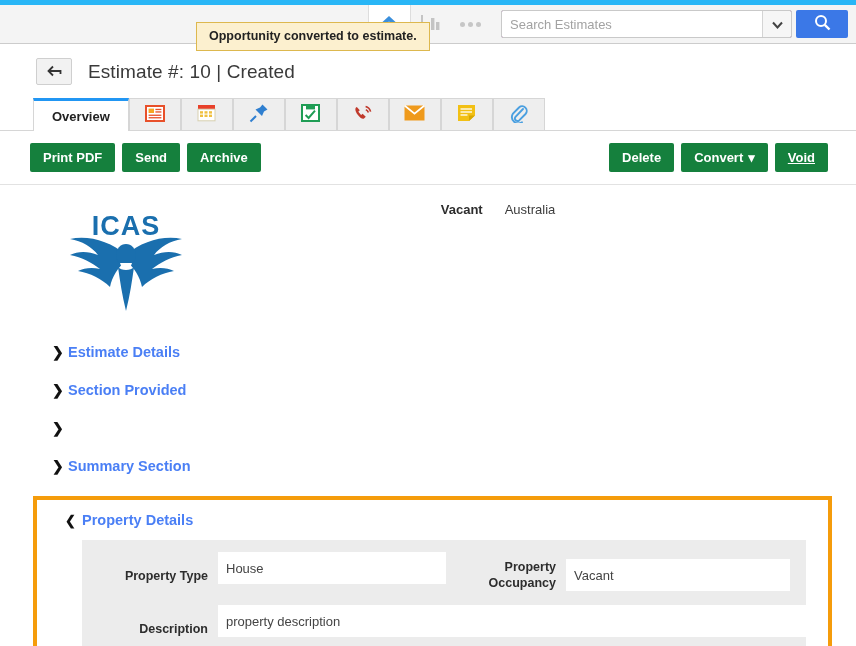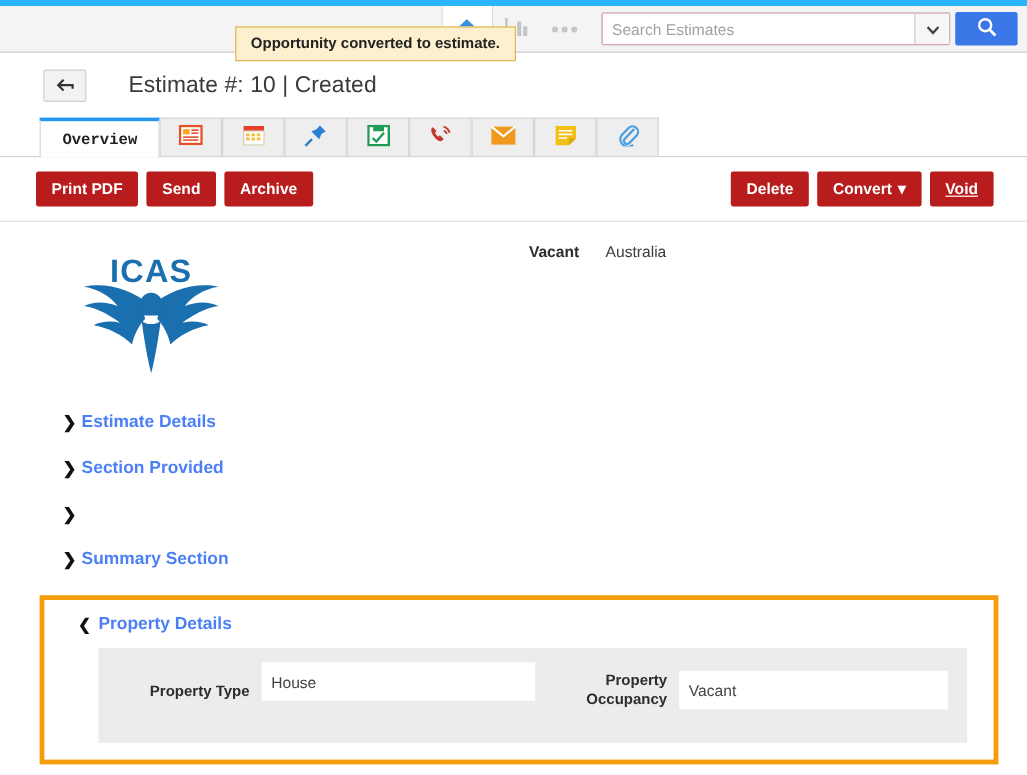--- a/index.html
+++ b/index.html
@@ -70,21 +70,21 @@
     margin-left: auto;
     display: flex;
     align-items: center;
     padding-right: 8px;
     padding-left: 10px;
   }
   .search-group {
     display: flex;
     height: 26px;
     border: 1px solid #c9c9c9;
-    background: #ec4899;
+    background: #701a75;
     border-radius: 2px;
     overflow: hidden;
   }
   .search-input {
     width: 244px;
     border: none;
     outline: none;
     padding: 0 8px;
     font-family: "Liberation Sans", sans-serif;
     font-size: 13px;
@@ -127,21 +127,20 @@
     padding: 6px 12px 7px 12px;
     z-index: 40;
     white-space: nowrap;
   }
 
   
   .title-row {
     display: flex;
     align-items: center;
     padding: 14px 0 12px 36px;
-    gap: 19px;
   }
   .back-btn {
     width: 34px;
     height: 25px;
     background: #f2f2f2;
     border: 1px solid #cfcfcf;
     border-radius: 2px;
     display: flex;
     align-items: center;
     justify-content: center;
@@ -171,21 +170,20 @@
     min-width: 52px;
     box-sizing: border-box;
     background: #eeeeee;
     border: 1px solid #d6d6d6;
     border-bottom: none;
     margin-right: 0;
     display: flex;
     align-items: center;
     justify-content: center;
     cursor: pointer;
-    font-family: Liberation Mono, monospace;
   }
   .tab.active {
     background: #ffffff;
     border-top: 3px solid #2196f3;
     position: relative;
     top: 1px;
     height: 33px;
     padding: 0 18px;
     font-weight: bold;
     font-size: 13px;
@@ -193,21 +191,21 @@
   }
 
   
   .action-row {
     display: flex;
     align-items: center;
     padding: 12px 28px 12px 30px;
     border-bottom: 1px solid #e2e2e2;
   }
   .btn {
-    background: #b91c1c;
+    background: #15803d;
     color: #ffffff;
     border: none;
     border-radius: 2px;
     font-family: "Liberation Sans", sans-serif;
     font-size: 13px;
     font-weight: bold;
     padding: 8px 13px;
     margin-right: 7px;
     cursor: pointer;
     line-height: 1;
@@ -555,14 +553,20 @@
       <div class="gap-mid"></div>
       <div class="fld">
         <div class="fld-label lbl-w2">
           <span>Property</span><br>
           <span>Occupancy</span>
         </div>
         <input class="fld-input in-w2" type="text" value="Vacant" style="">
       </div>
     </div>
 
+    <div class="field-row last">
+      <div class="fld">
+        <div class="fld-label lbl-w3">Description</div>
+        <input class="fld-input in-w3" type="text" value="property description" style="">
+      </div>
+    </div>
   </div>
 </div>
 
 </body></html>

